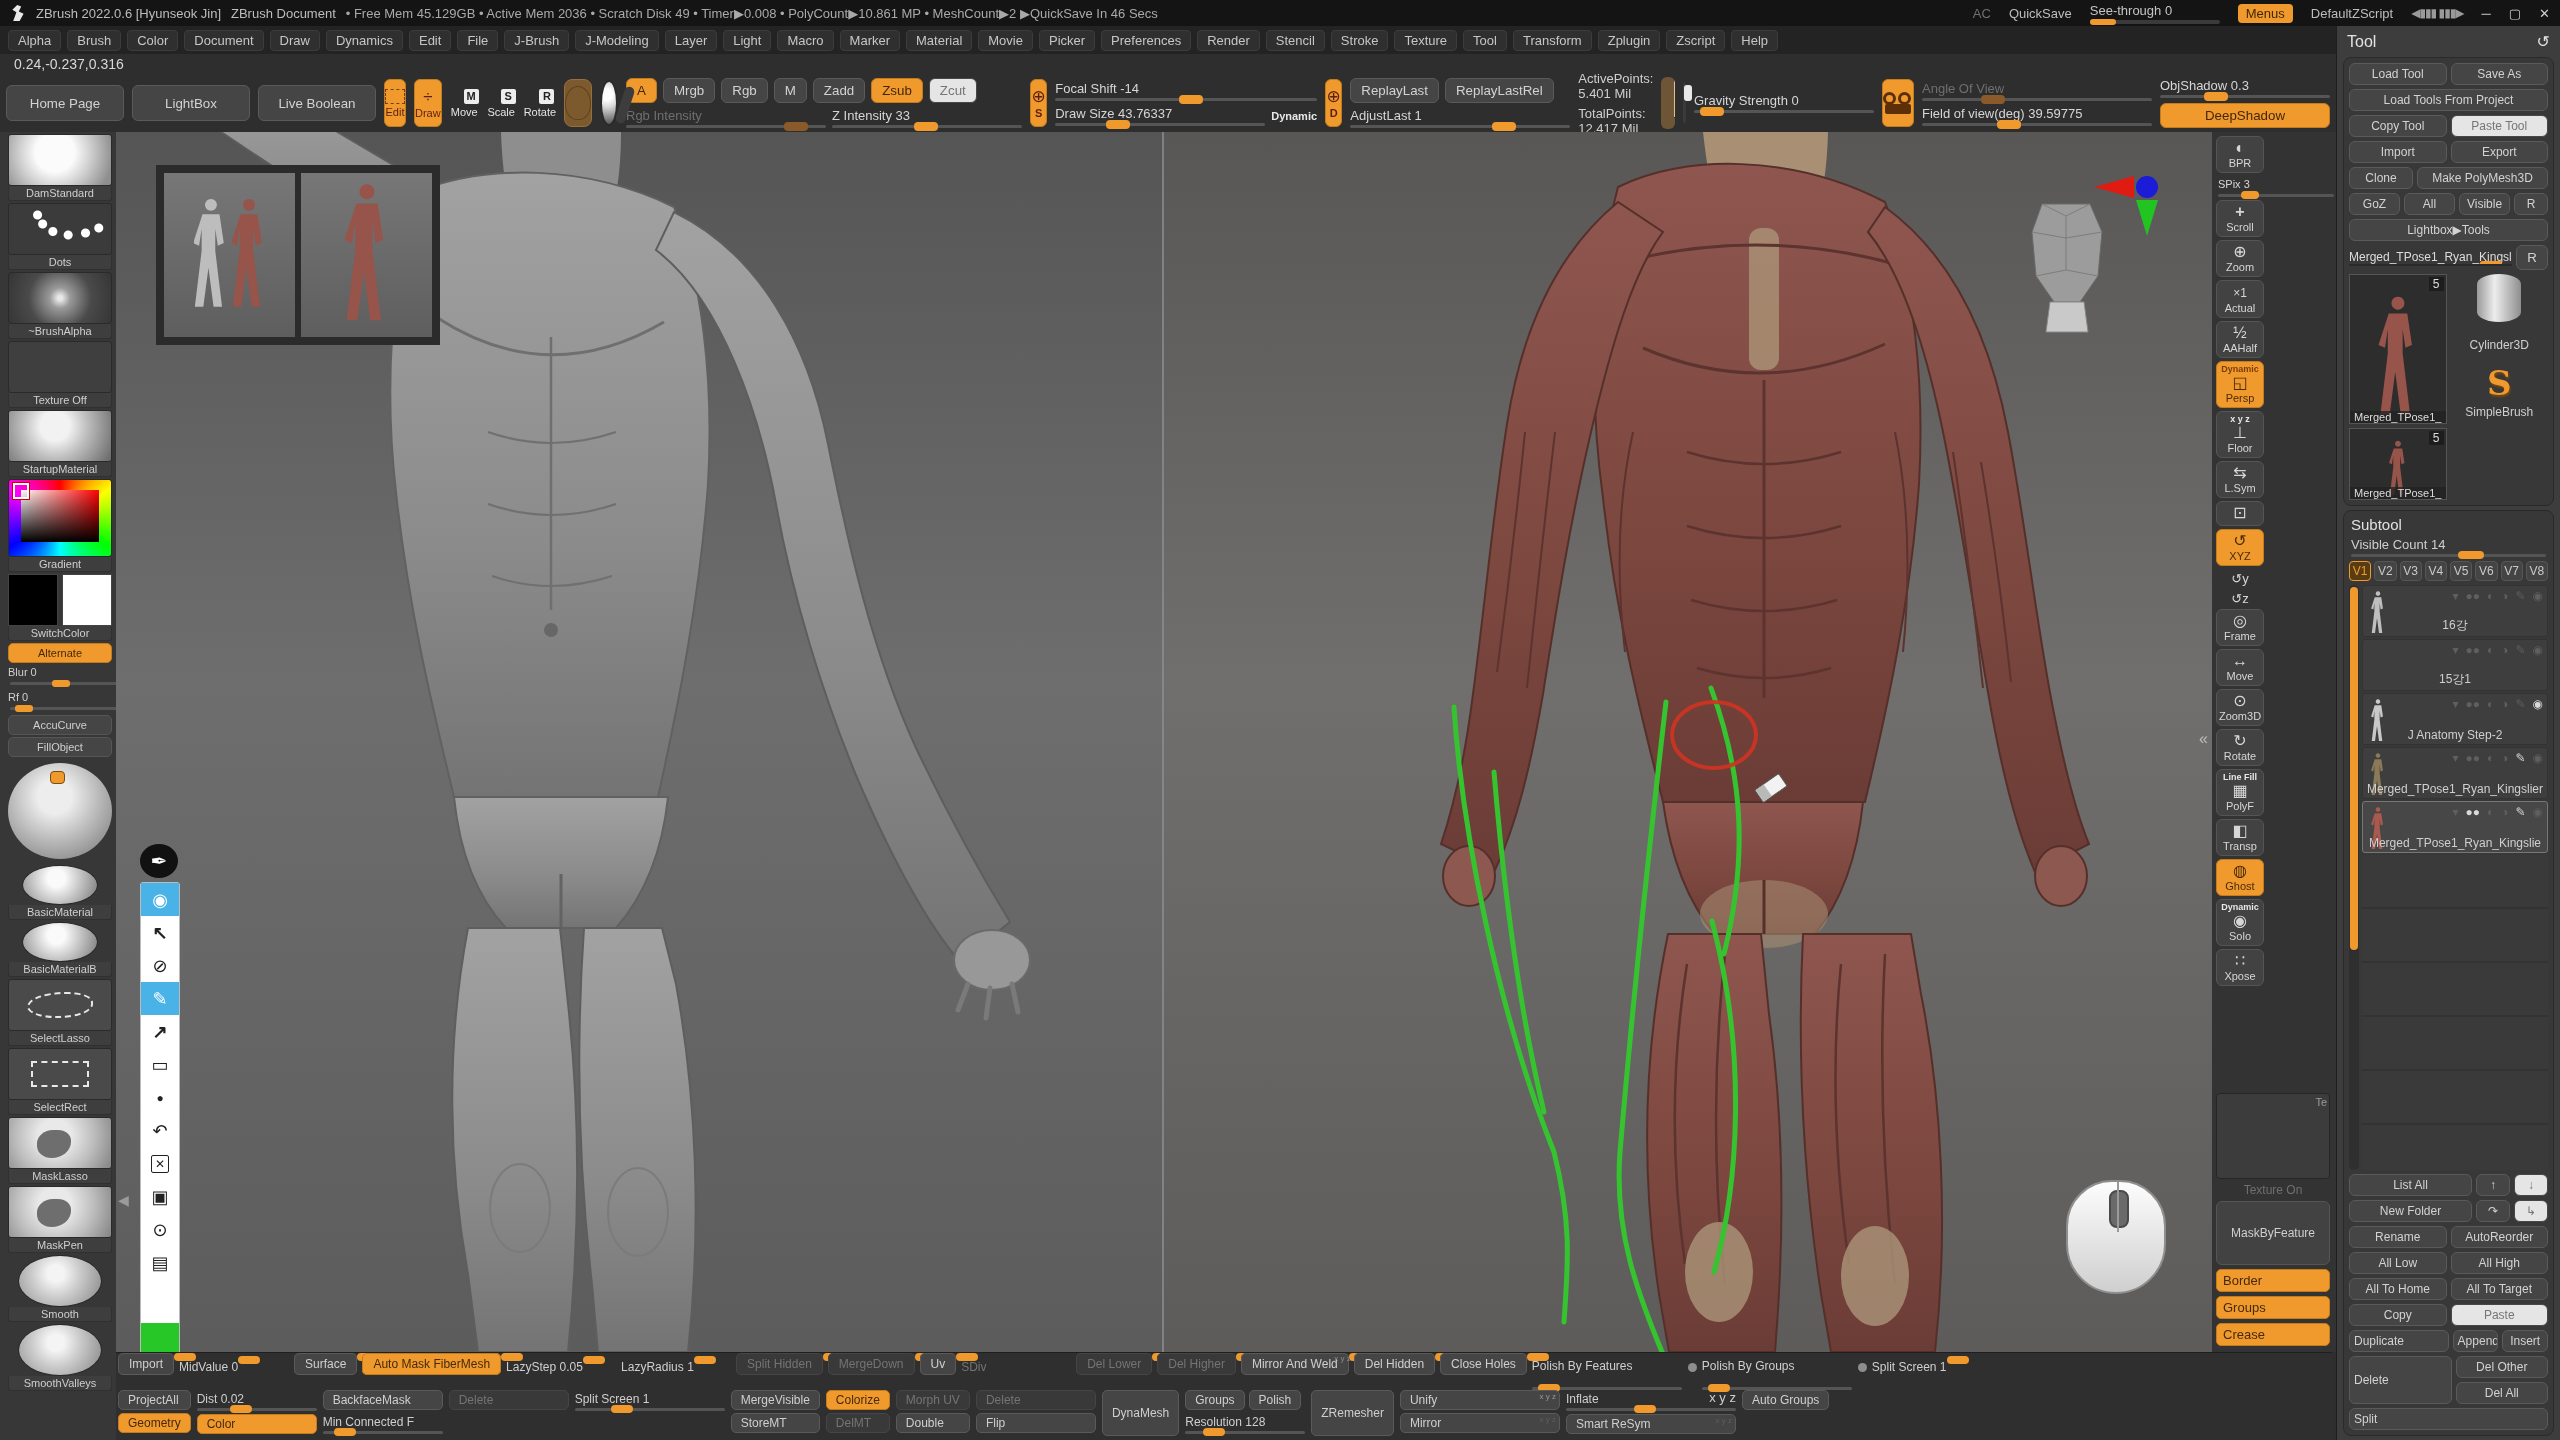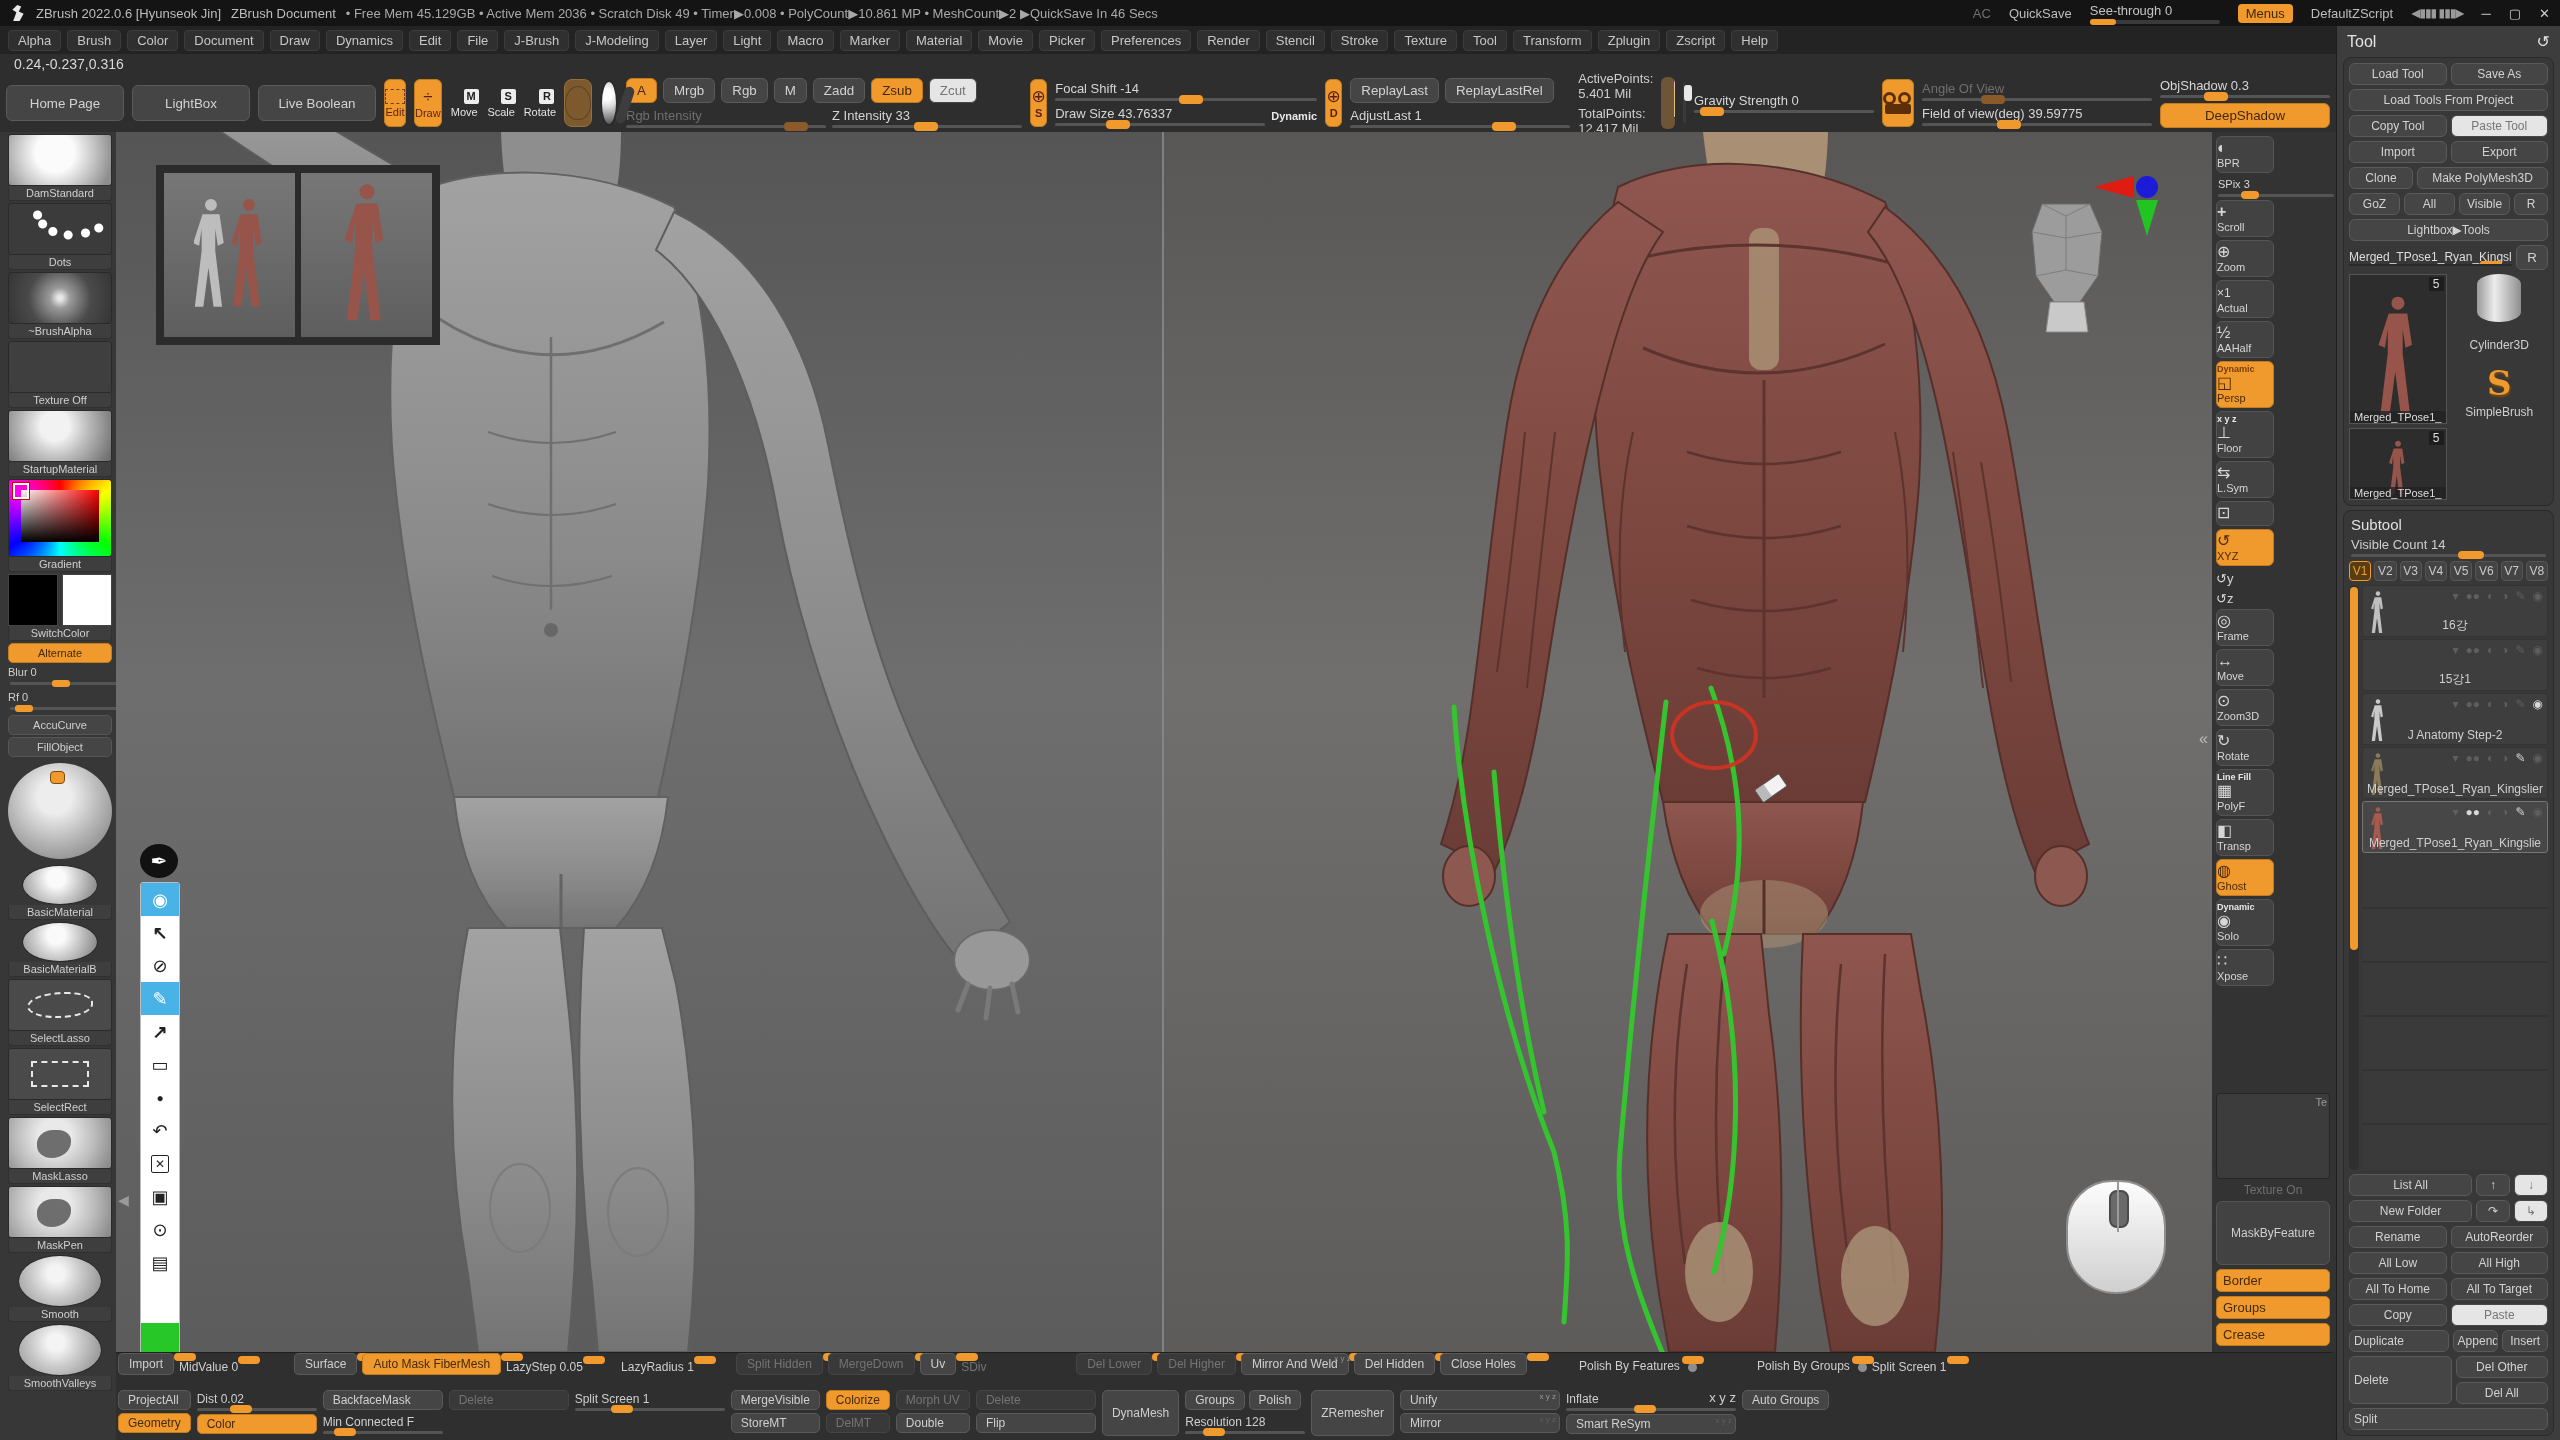--- a/index.html
+++ b/index.html
@@ -131,21 +131,21 @@
   .ai.clipboard::before{content:"▤";}
   .ai.palette{height:44px;display:grid;grid-template-columns:1fr 1fr;grid-template-rows:1fr 1fr 1fr;padding:0;}
   .ai.palette i{display:block;}
   .ai.palette i:nth-child(1){background:#1d8fe0;} .ai.palette i:nth-child(2){background:#f5e11c;}
   .ai.palette i:nth-child(3){background:#e6199c;} .ai.palette i:nth-child(4){background:#28c728;}
   .ai.palette i:nth-child(5){background:#000;grid-column:2;}
   .ai.current-color{height:40px;background:#28c728;}
 
   
   .rightdock{position:absolute;left:2212px;top:132px;width:124px;height:1220px;background:#333;display:flex;flex-direction:column;padding:4px 2px 0 4px;}
-  .rs-item{width:58px;display:flex;flex-direction:column;margin-bottom:3px;background:#424242;border:1px solid #555;border-radius:6px;padding:2px 0 3px 0;color:#d6d6d6;}
+  .rs-item{width:48px;display:flex;flex-direction:column;align-items:center;margin-bottom:3px;background:#424242;border:1px solid #555;border-radius:6px;padding:2px 0 3px 0;color:#d6d6d6;}
   .rs-item.small{background:none;border:none;padding:0;margin-bottom:1px;}
   .rs-item.active{background:var(--accent);border-color:#c27c1c;color:#4b2b09;}
   .rs-item .rs-tag{font-size:9px;color:#e8e8e8;font-weight:bold;}
   .rs-item.active .rs-tag{color:#7a3c0c;}
   .rs-item .rs-icon{font-size:16px;line-height:18px;}
   .rs-item .rs-label{font-size:11px;}
   .rs-item.slider{background:none;border:none;align-items:stretch;padding:0 2px;}
   .rs-item.slider .rs-trk{height:3px;background:#555;border-radius:2px;position:relative;margin-top:2px;}
   .rs-item.slider .rs-trk i{position:absolute;top:-3px;left:20%;width:18px;height:8px;border-radius:4px;background:var(--accent);}
   .rs-icon.bpr::before{content:"◐";} .rs-icon.scroll::before{content:"+";font-weight:bold;}
@@ -217,21 +217,21 @@
   .b1.slider{min-width:110px;padding-top:3px;}
   .b1.slider.dim .blabel{color:#747474;}
   .b1 .btrack{height:3px;background:#555;border-radius:2px;position:relative;}
   .b1 .btrack i{position:absolute;top:-3px;left:calc(var(--f,.3)*80%);width:22px;height:8px;border-radius:4px;background:var(--accent);}
   .b1.slider.dim .btrack{background:#6b4a24;}
   .b1.slider.dim .btrack i{background:#8a5a2a;width:60%;border-radius:2px;height:6px;top:-2px;}
   .b1 .bxyz{position:absolute;right:-2px;top:-2px;font-size:8px;color:#8a8a8a;}
   .b1.button{position:relative;}
   .b1 .bdot{display:none;}
   .b1.hasdot{flex-direction:row;align-items:flex-start;gap:6px;}
-  .b1.hasdot .sl{display:flex;flex-direction:row;gap:2px;min-width:150px;justify-content:flex-end;}
+  .b1.hasdot .sl{display:flex;flex-direction:column;gap:14px;min-width:150px;justify-content:flex-end;}
   .b1.hasdot .bdot{display:block;width:9px;height:9px;border-radius:50%;background:#8e8e8e;margin-top:4px;}
   .brow23{display:flex;gap:6px;margin-top:4px;align-items:stretch;height:46px;}
   .g{display:flex;flex-direction:column;gap:3px;justify-content:flex-start;}
   .g .cell{font-size:12px;background:var(--btn);border:1px solid var(--btnbrd);border-radius:5px;padding:2px 9px;white-space:nowrap;position:relative;}
   .g .cell.active{background:var(--accent);border-color:#c27c1c;color:#45290a;}
   .g .cell.dim{color:#747474;background:#393939;border-color:#454545;}
   .g .cell.tall{flex:1;display:flex;align-items:center;}
   .g .cell .bxyz{position:absolute;right:3px;top:1px;font-size:8px;color:#9a9a9a;}
   .g .cell .bxyz.dimx{color:#5e5e5e;}
   .g .sld{display:flex;flex-direction:column;gap:2px;min-width:120px;padding-top:2px;position:relative;}

